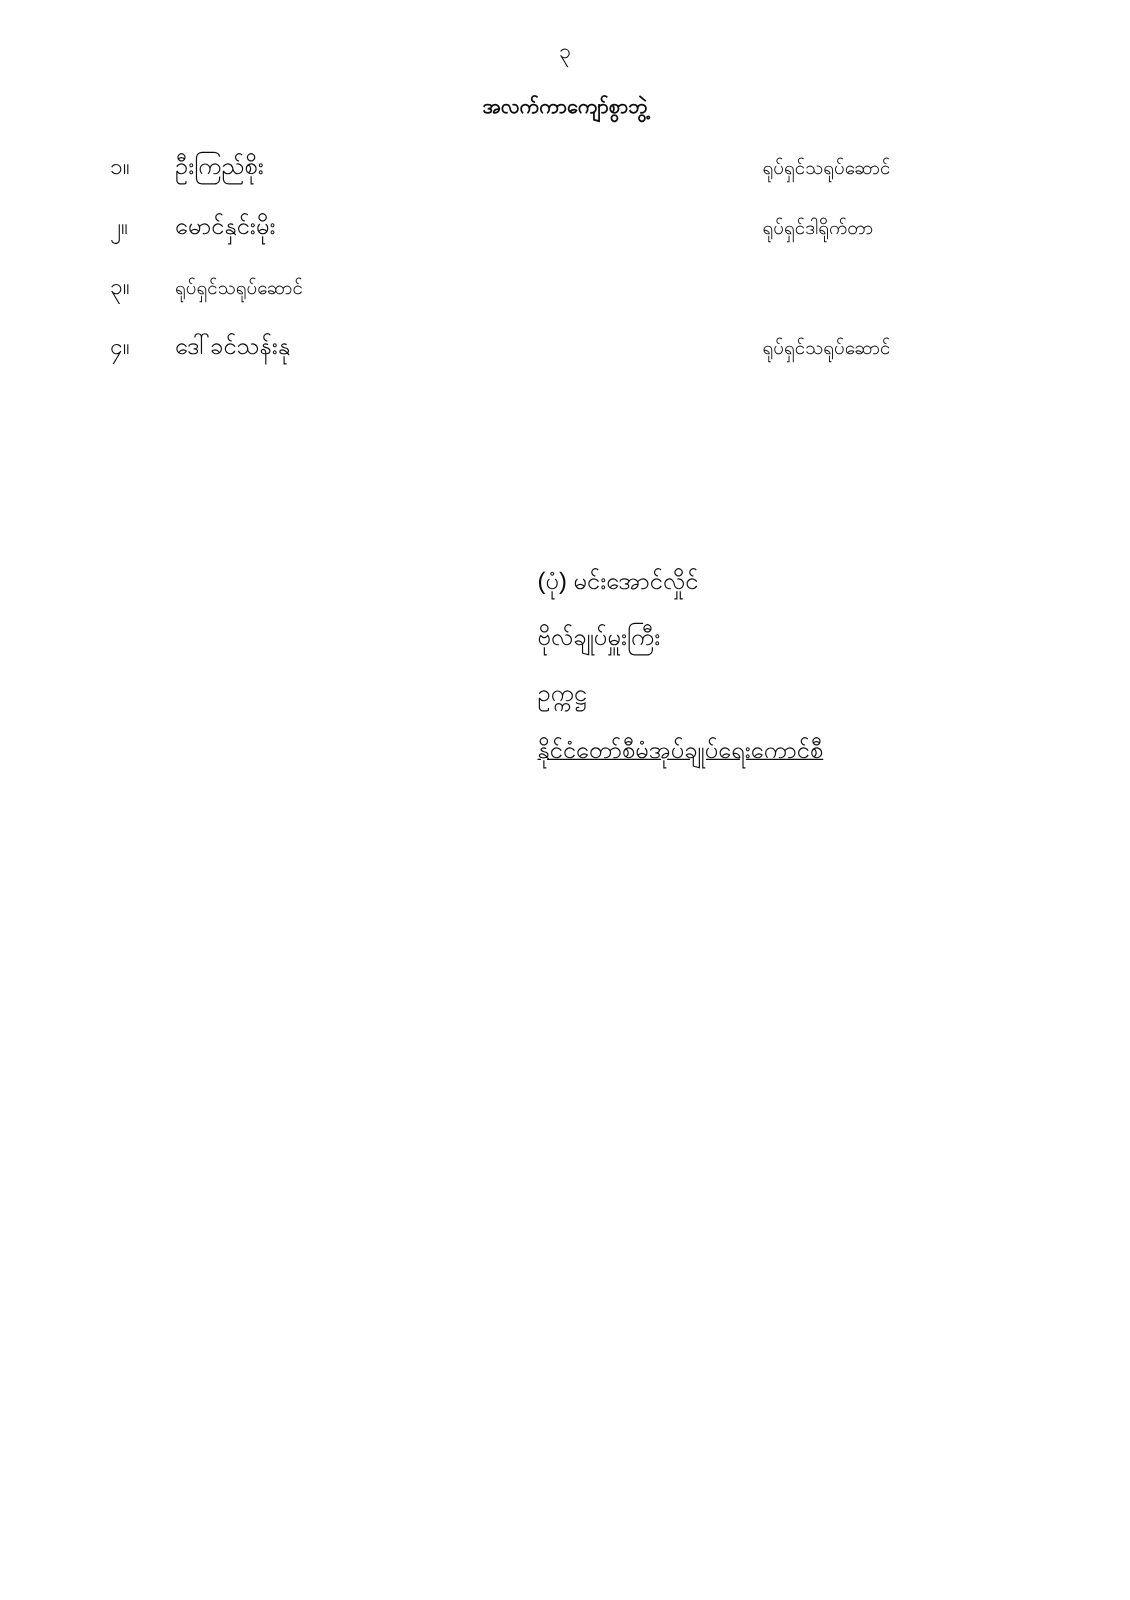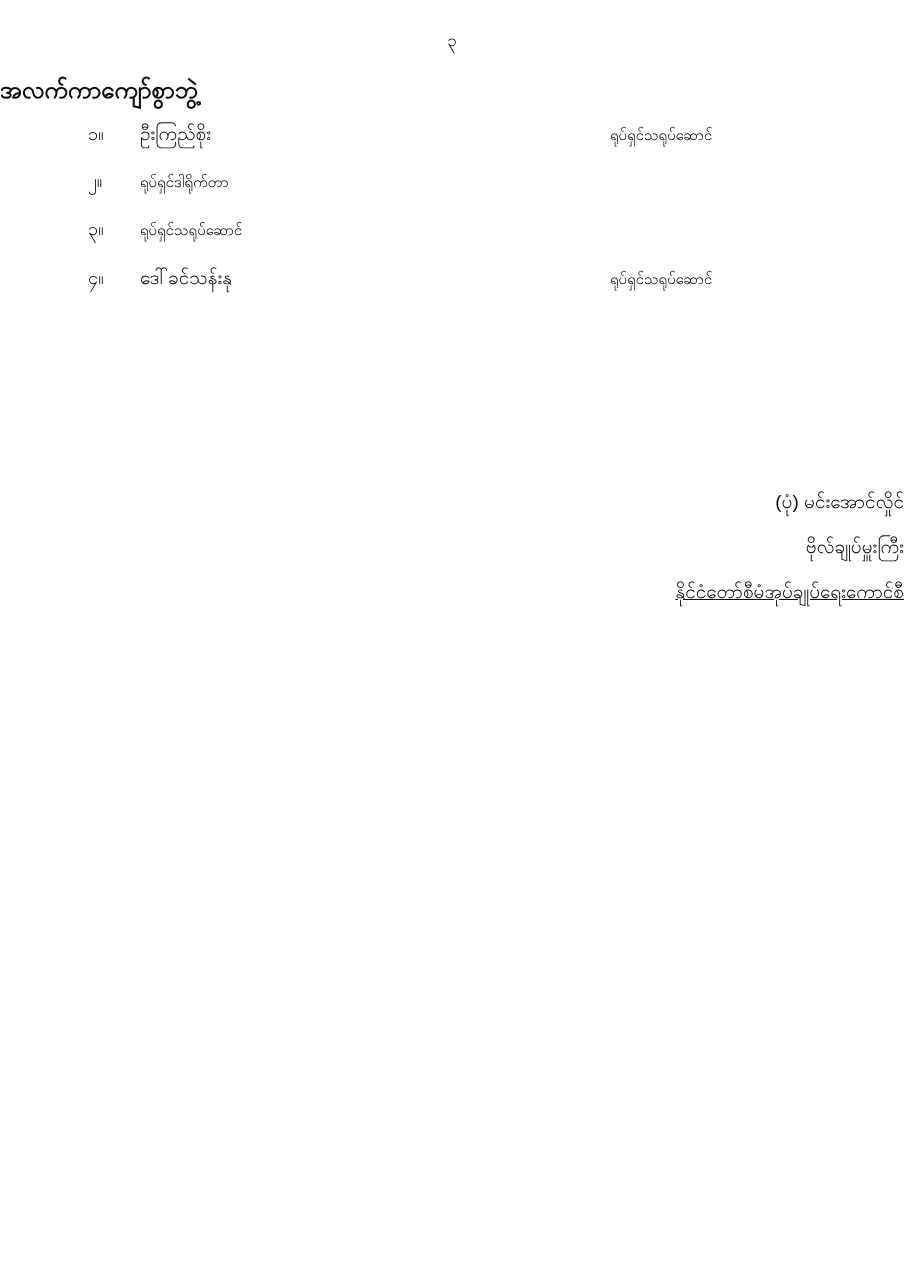--- a/index.html
+++ b/index.html
@@ -30,22 +30,22 @@
     text-align: center;
     font-size: 17px;
     line-height: 1;
     letter-spacing: 0;
   }
   .doc-title {
     position: absolute;
     top: 76px;
     left: 0;
     width: 904px;
-    text-align: left;
-    font-size: 24px;
+    text-align: center;
+    font-size: 16px;
     font-weight: bold;
     line-height: 1.2;
   }
   .entry-list {
     position: absolute;
     top: 122px;
     left: 0;
     width: 904px;
   }
   .entry-row {
@@ -67,22 +67,21 @@
   }
   .entry-role {
     font-size: 15px;
     line-height: 1.3;
   }
   .signature-block {
     position: absolute;
     top: 456px;
     left: 430px;
     width: 474px;
-    text-align: right;
-    margin-top: 36px;
+    text-align: left;
   }
   .signature-line {
     font-size: 19px;
     line-height: 1.0;
     margin-bottom: 26px;
     white-space: nowrap;
   }
   .signature-line.last {
     margin-bottom: 0;
     text-decoration: underline;
@@ -100,35 +99,37 @@
   <div class="entry-list">
 
     <div class="entry-row">
       <div class="entry-index">၁။</div>
       <div class="entry-name">ဦးကြည်စိုး</div>
       <div class="entry-role">ရုပ်ရှင်သရုပ်ဆောင်</div>
     </div>
 
     <div class="entry-row">
       <div class="entry-index">၂။</div>
+      <div class="entry-name">မောင်နှင်းမိုး</div>
       <div class="entry-role">ရုပ်ရှင်ဒါရိုက်တာ</div>
     </div>
 
     <div class="entry-row">
       <div class="entry-index">၃။</div>
       <div class="entry-role">ရုပ်ရှင်သရုပ်ဆောင်</div>
     </div>
 
     <div class="entry-row">
       <div class="entry-index">၄။</div>
       <div class="entry-name">ဒေါ်ခင်သန်းနု</div>
       <div class="entry-role">ရုပ်ရှင်သရုပ်ဆောင်</div>
     </div>
 
   </div>
 
   <div class="signature-block">
     <div class="signature-line">(ပုံ) မင်းအောင်လှိုင်</div>
     <div class="signature-line">ဗိုလ်ချုပ်မှူးကြီး</div>
+    <div class="signature-line">ဥက္ကဋ္ဌ</div>
     <div class="signature-line last">နိုင်ငံတော်စီမံအုပ်ချုပ်ရေးကောင်စီ</div>
   </div>
 
 </div>
 
 </body></html>

